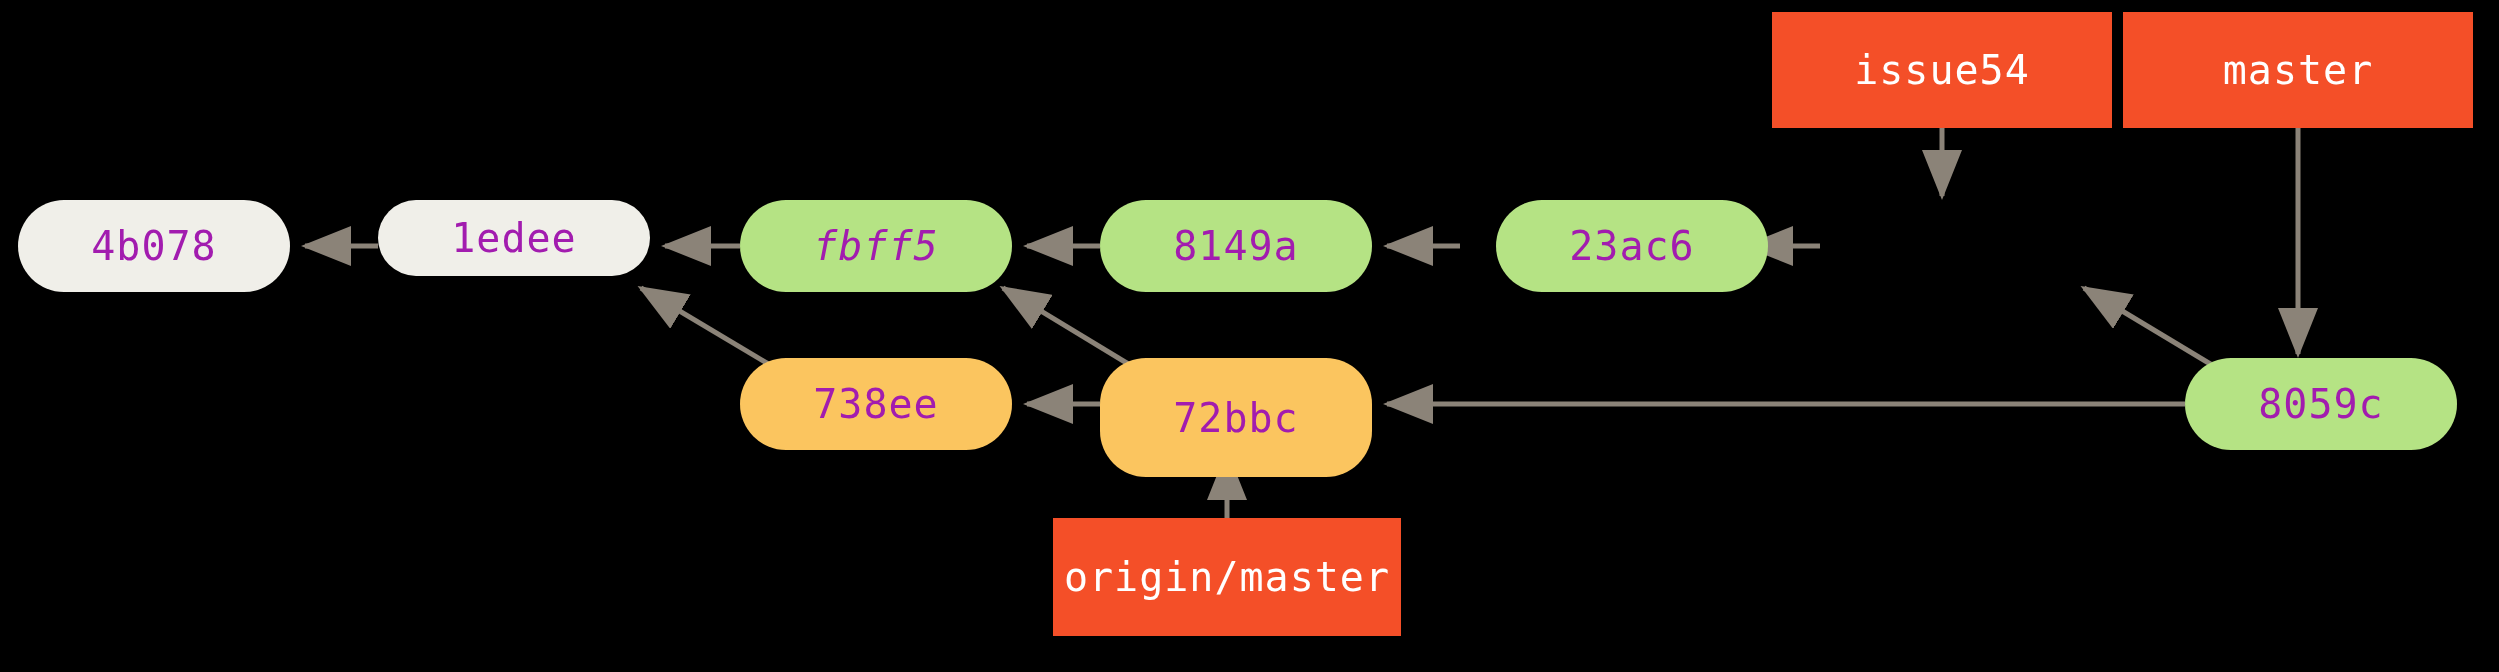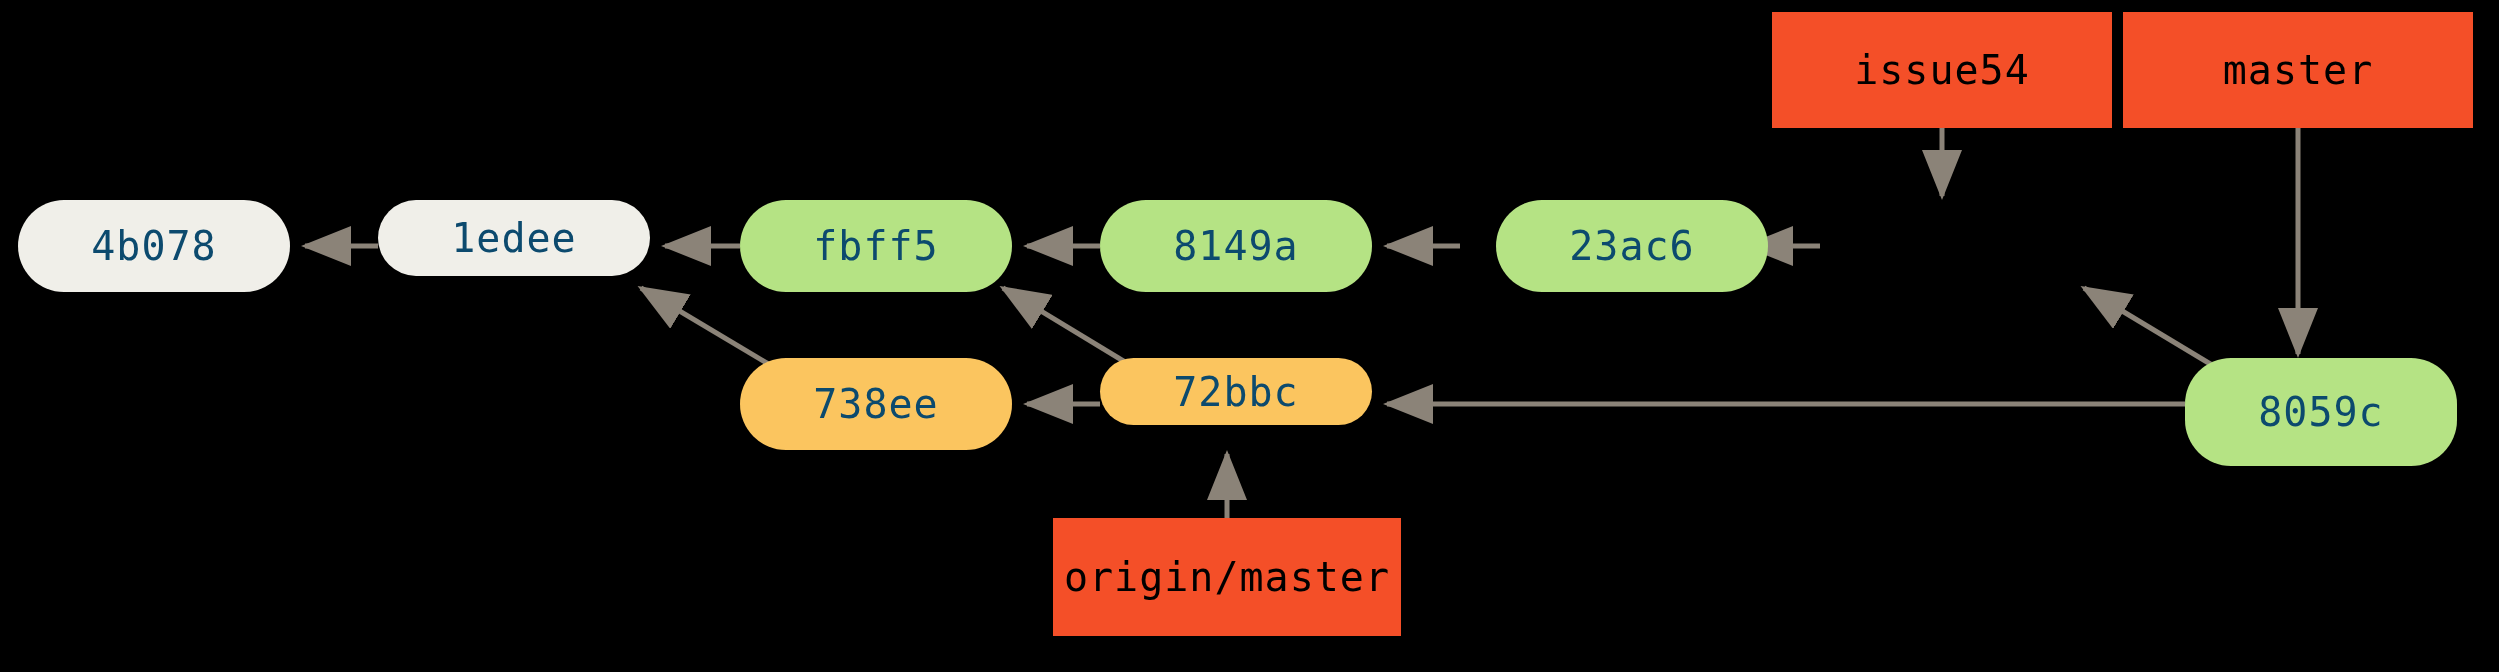--- a/index.html
+++ b/index.html
@@ -26,35 +26,35 @@
   }
   .node {
     position: absolute;
     display: flex;
     align-items: center;
     justify-content: center;
     box-sizing: border-box;
     border-radius: 46px;
     font-size: 40px;
     letter-spacing: 1px;
-    color: #0c4a6e;
+    color: #a21caf;
     z-index: 5;
   }
   .node.commit-white { background: #f0efe9; }
   .node.commit-green { background: #b5e384; }
   .node.commit-orange { background: #fbc55f; text-align: center; }
   .label {
     position: absolute;
     display: flex;
     align-items: center;
     justify-content: center;
     box-sizing: border-box;
     border-radius: 0;
     background: #f44f28;
-    color: #000000;
+    color: #ffffff;
     font-size: 40px;
     letter-spacing: 1px;
     z-index: 5;
   }
 </style>
 </head>
 <body>
 
 <div id="canvas">
 
@@ -81,36 +81,36 @@
       <line x1="1227" y1="518" x2="1227" y2="454"></line>
     </g>
   </svg>
 
   <div class="node commit-white" style="left:18px;top:200px;width:272px;height:92px;">
     <span>4b078</span>
   </div>
   <div class="node commit-white" style="left:378px;top:200px;width:272px;height:76px;">
     <span>1edee</span>
   </div>
-  <div class="node commit-green" style="left:740px;top:200px;width:272px;height:92px;">
+  <div class="node commit-green" style="left:740px;top:200px;width:272px;height:92px;font-style:italic;">
     <span>fbff5</span>
   </div>
   <div class="node commit-green" style="left:1100px;top:200px;width:272px;height:92px;">
     <span>8149a</span>
   </div>
   <div class="node commit-green" style="left:1496px;top:200px;width:272px;height:92px;">
     <span>23ac6</span>
   </div>
   <div class="node commit-orange" style="left:740px;top:358px;width:272px;height:92px;">
     <span>738ee</span>
   </div>
-  <div class="node commit-orange" style="left:1100px;top:358px;width:272px;height:67px;">
+  <div class="node commit-orange" style="left:1100px;top:358px;width:272px;height:119px;">
     <span>72bbc</span>
   </div>
-  <div class="node commit-green" style="left:2185px;top:358px;width:272px;height:108px;">
+  <div class="node commit-green" style="left:2185px;top:358px;width:272px;height:92px;">
     <span>8059c</span>
   </div>
 
   <div class="label" style="left:1772px;top:12px;width:340px;height:116px;">
     <span>issue54</span>
   </div>
   <div class="label" style="left:2123px;top:12px;width:350px;height:116px;text-align:center;">
     <span>master</span>
   </div>
   <div class="label" style="left:1053px;top:518px;width:348px;height:118px;">

